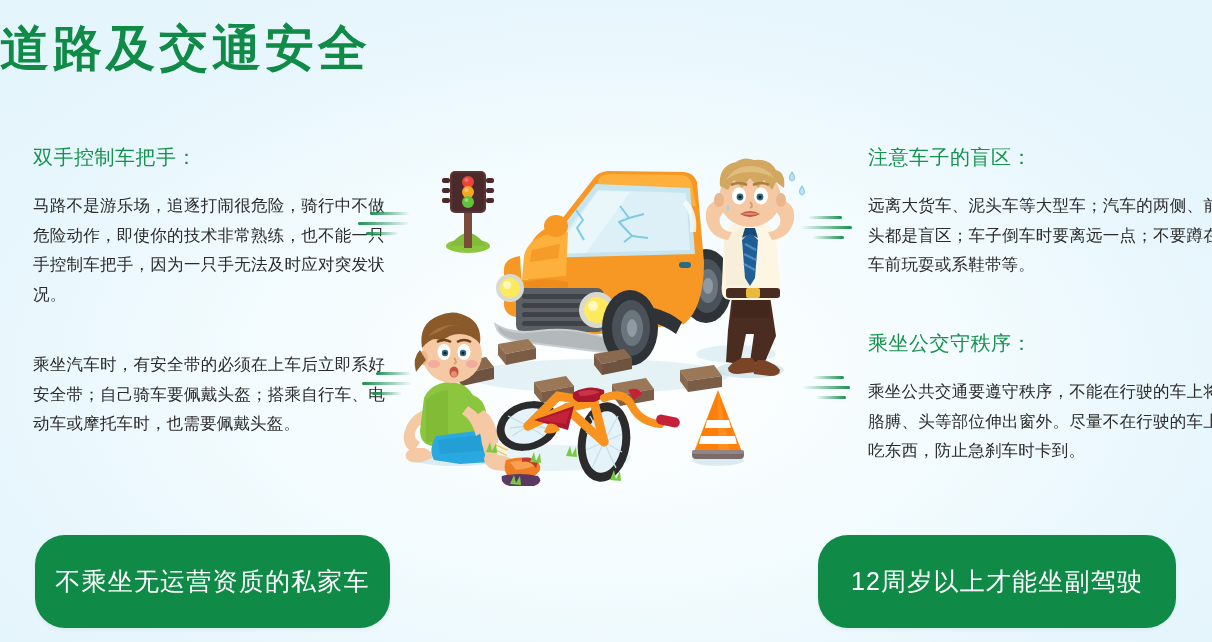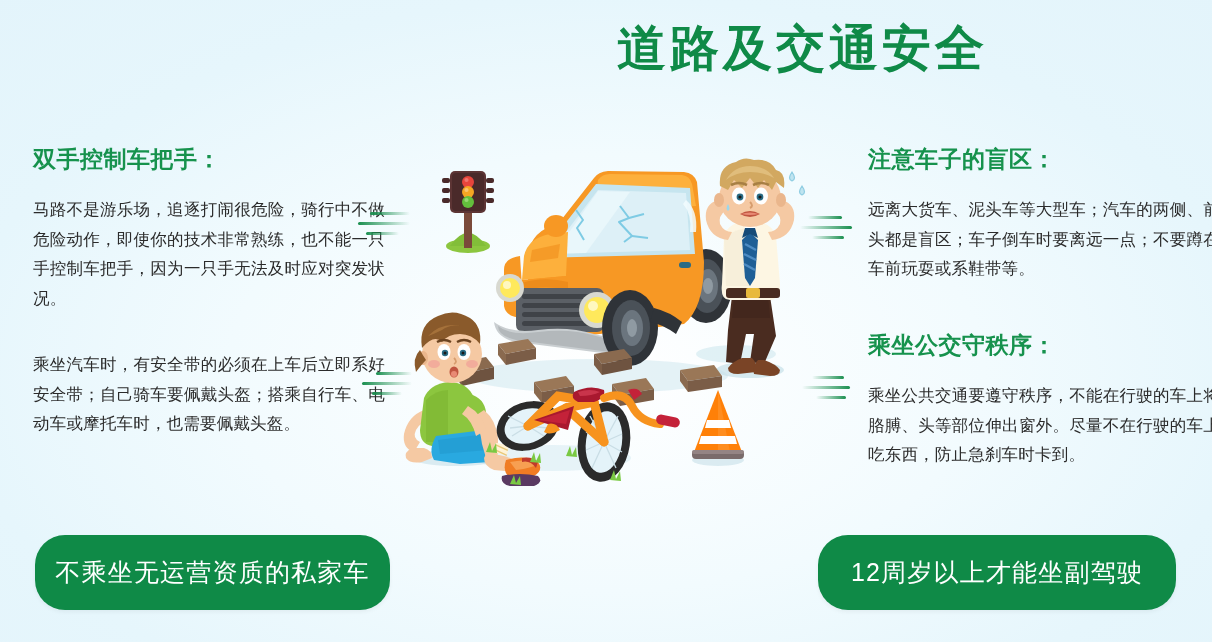--- a/index.html
+++ b/index.html
@@ -15,38 +15,38 @@
     width:1212px; height:642px;
     background:
       radial-gradient(ellipse 900px 520px at 50% 58%, #ffffff 0%, #f2fbfe 42%, #e6f6fc 72%, #e3f4fb 100%),
       linear-gradient(175deg, #e9f6fd 0%, #eefafe 40%, #e7f6fc 100%);
     overflow:hidden;
   }
 
   
   .title {
     position:absolute; top:18px; left:0; width:988px;
-    text-align:right;
+    text-align:left;
     font-size:49px;
     font-weight:bold;
     color:#0f8a47;
     letter-spacing:4px;
     line-height:1.25;
   }
 
   
   .col { position:absolute; width:352px; }
   .col.left  { left:33px; }
   .col.right { left:868px; }
   .col.r1 { top:144px; }
   .col.r2 { top:330px; }
 
   .sec-head {
-    font-size:23px;
-    font-weight:bold;
+    font-size:20px;
+    font-weight:normal;
     color:#16924d;
     letter-spacing:0.5px;
     margin-bottom:7px;
     white-space:nowrap;
   }
   .sec-body {
     font-size:16.5px;
     line-height:1.79;
     color:#2b2b2b;
     letter-spacing:0.2px;
@@ -81,21 +81,21 @@
   .speed.s-r2 span:nth-child(1){ width:32px; margin-left:10px; }
   .speed.s-r2 span:nth-child(2){ width:48px; margin-left:0; }
   .speed.s-r2 span:nth-child(3){ width:30px; margin-left:14px; }
 
   
   #illo { position:absolute; left:398px; top:158px; width:420px; height:345px; }
 
   
   .pills { position:absolute; left:0; top:535px; width:1212px; height:78px; }
   .pill {
-    position:absolute; top:0; height:75px;
+    position:absolute; top:0; height:93px;
     background:#0f8a47;
     border-radius:30px;
     display:flex; align-items:center; justify-content:center;
     color:#ffffff;
     font-size:25px;
     letter-spacing:1.2px;
     box-shadow:0 2px 4px rgba(0,0,0,0.05);
   }
   .pill.p1 { left:35px;  width:355px; }
   .pill.p2 { left:425px; width:355px; }

